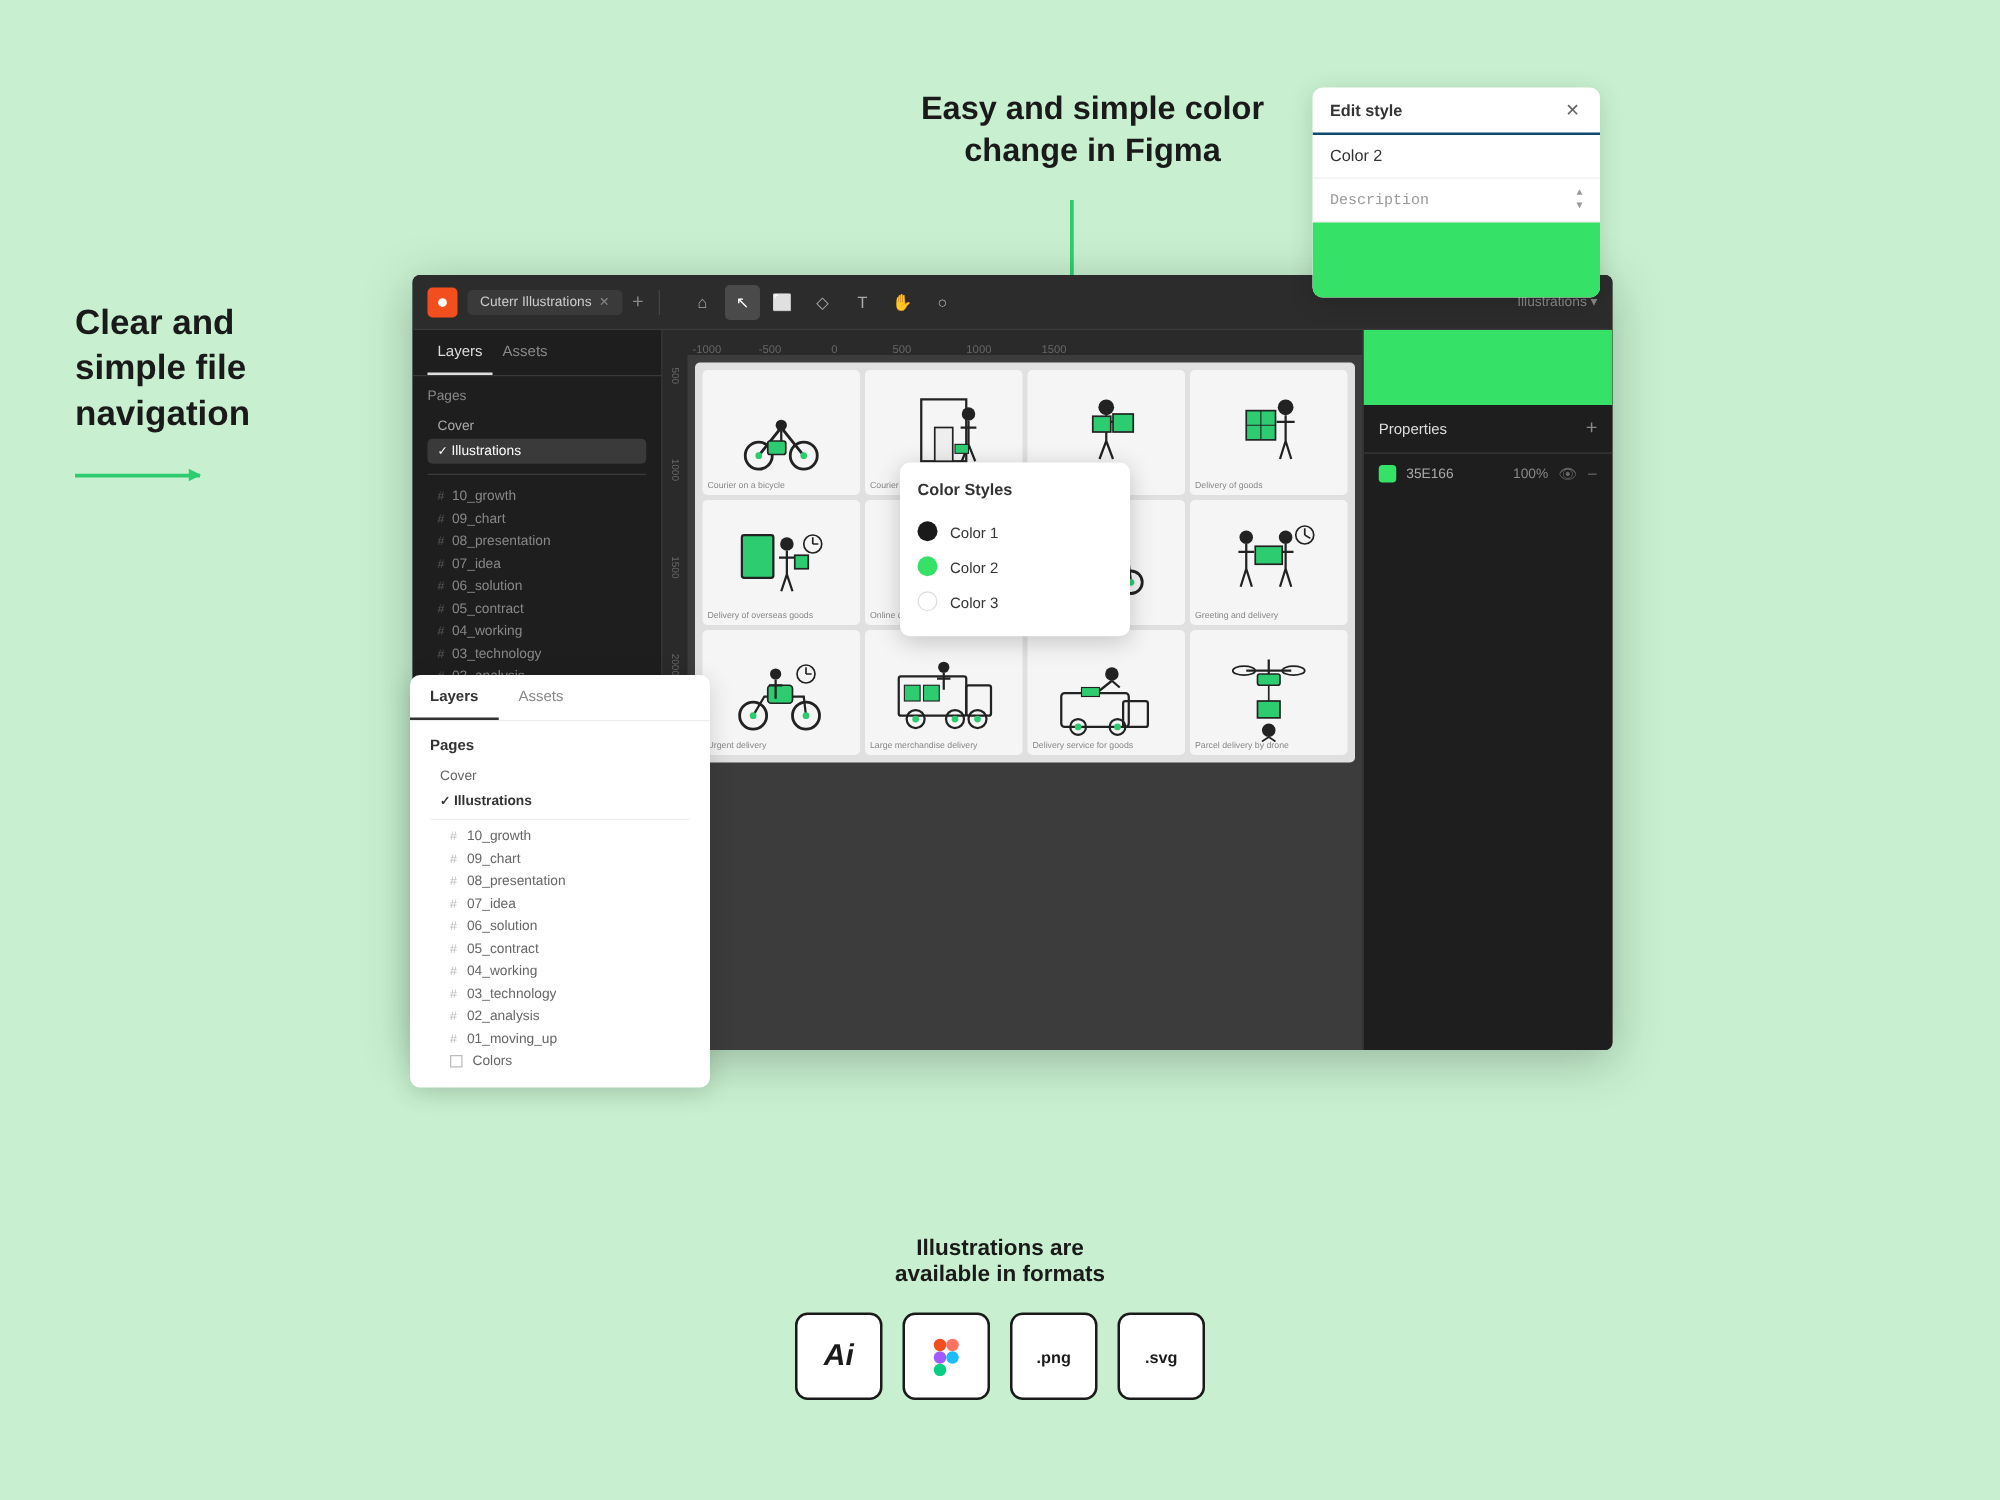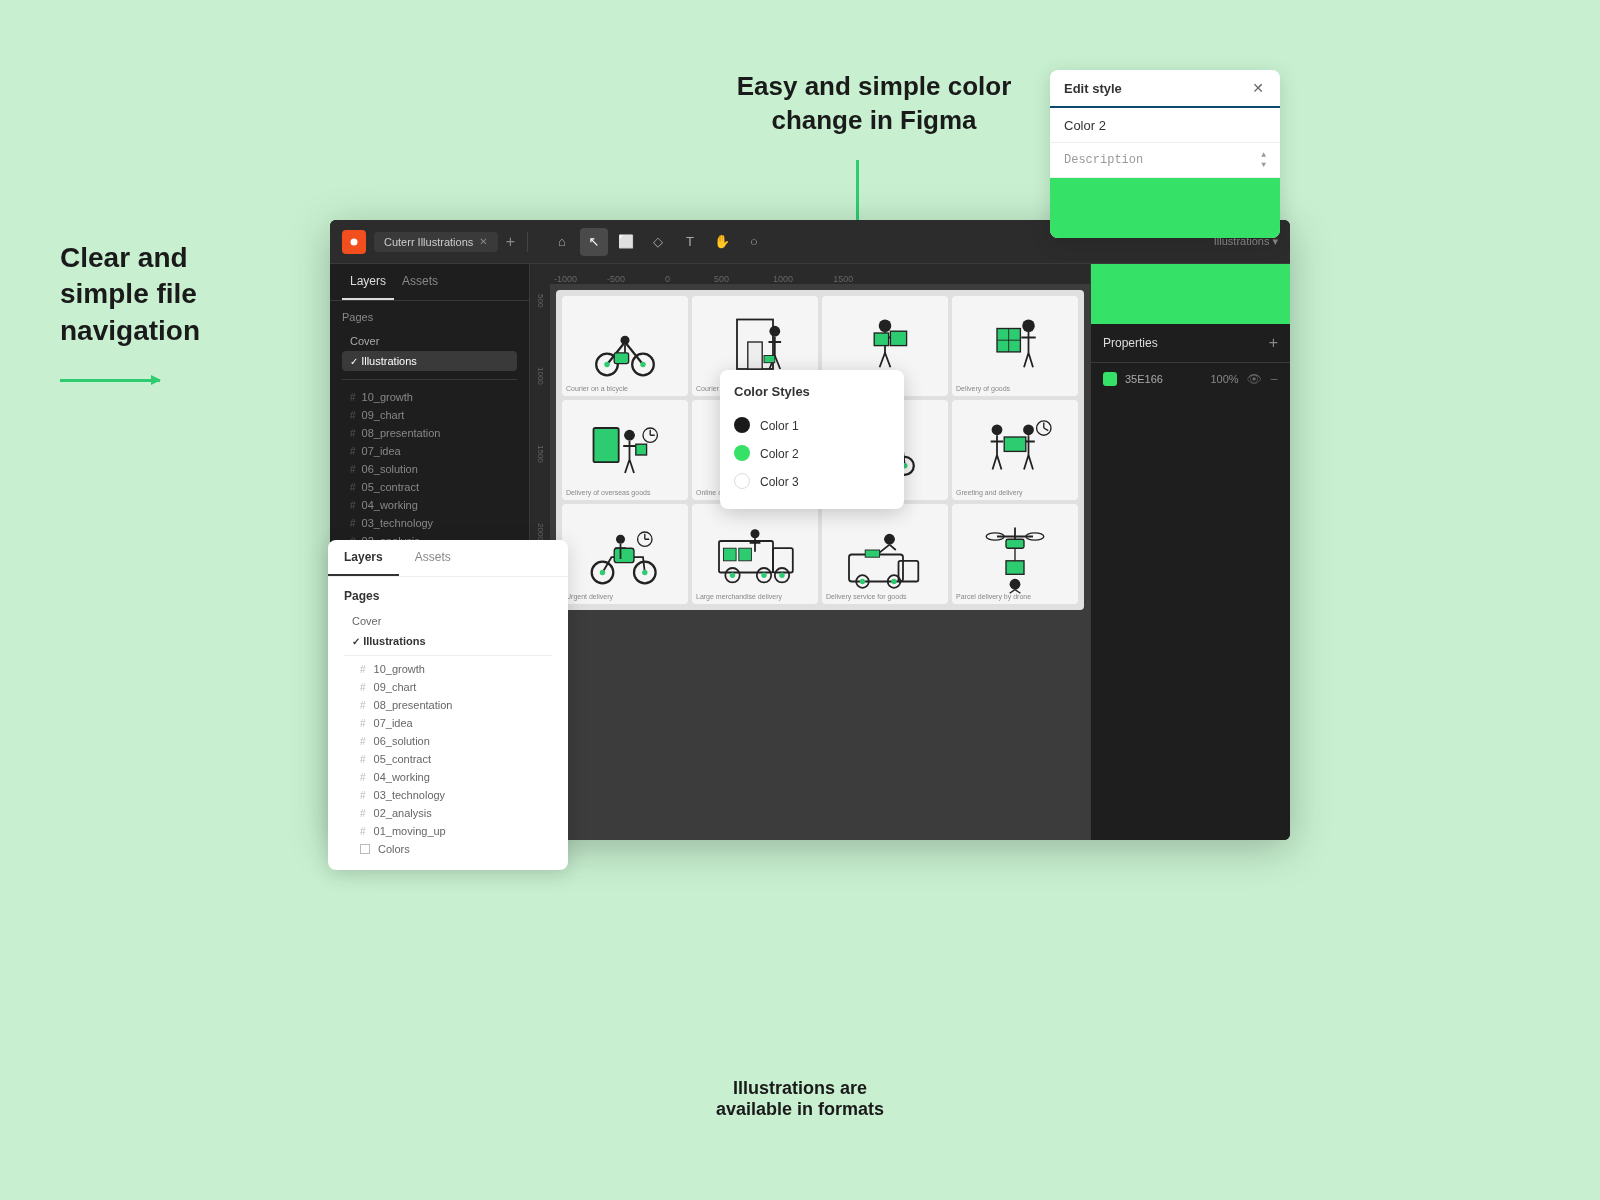--- a/index.html
+++ b/index.html
@@ -948,13 +948,33 @@
       <div class="layer-row">
         <span style="display:inline-block; width:10px; height:10px; border:1px solid #bbb;"></span> Colors
       </div>
     </div>
   </div>
 </div>
 
 <div class="bottom-section">
   <h2 class="bottom-title" style="white-space:pre-line;">Illustrations are
 available in formats</h2>
+  <div class="format-icons">
+    <div class="format-icon-box">
+      <span class="format-ai" style="font-style:italic; font-size:24px; font-weight:800; color:#1a1a1a;">Ai</span>
+    </div>
+    <div class="format-icon-box">
+      <svg width="32" height="32" viewBox="0 0 32 32">
+        <rect x="6" y="2" width="10" height="10" rx="5" fill="#f24e1e"></rect>
+        <rect x="16" y="2" width="10" height="10" rx="5" fill="#ff7262"></rect>
+        <rect x="6" y="12" width="10" height="10" rx="5" fill="#a259ff"></rect>
+        <rect x="6" y="22" width="10" height="10" rx="5" fill="#0acf83"></rect>
+        <circle cx="21" cy="17" r="5" fill="#1abcfe"></circle>
+      </svg>
+    </div>
+    <div class="format-icon-box">
+      <span style="font-size:13px; font-weight:800; color:#1a1a1a;">.png</span>
+    </div>
+    <div class="format-icon-box">
+      <span style="font-size:13px; font-weight:800; color:#1a1a1a;">.svg</span>
+    </div>
+  </div>
 </div>
 
 </body></html>

